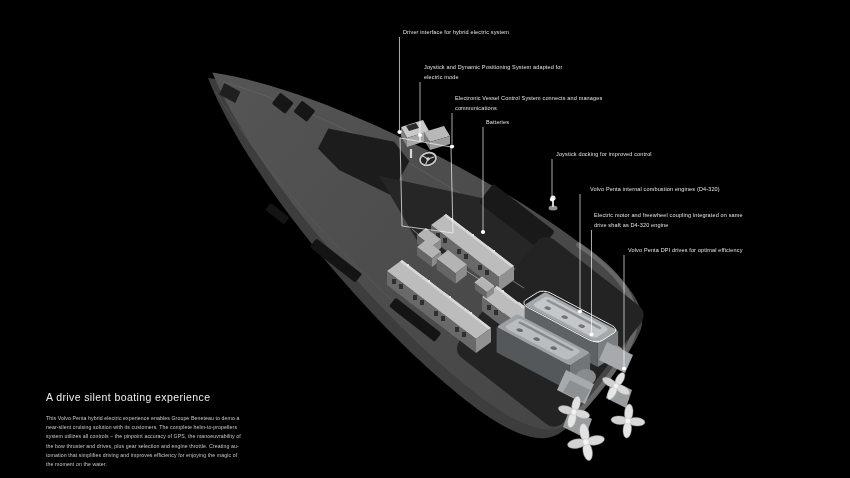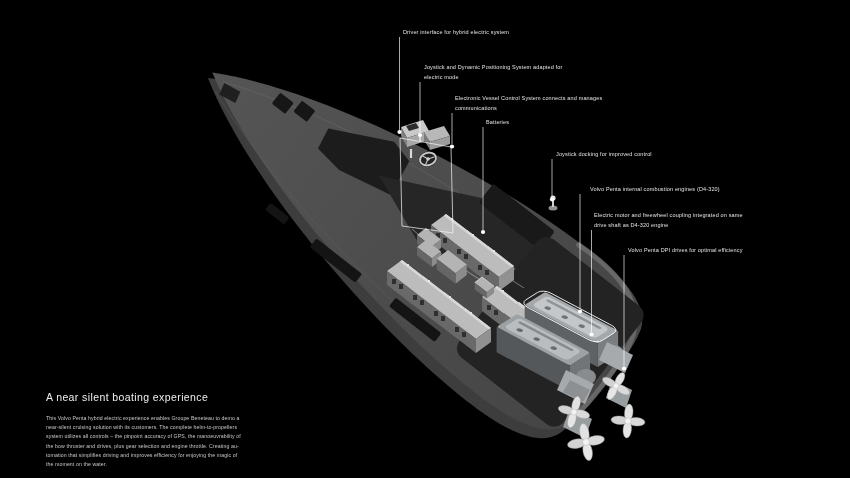--- a/index.html
+++ b/index.html
@@ -191,21 +191,21 @@
   <div class="lbl" style="left:455px;top:94px">Electronic Vessel Control System connects and manages
 communications</div>
   <div class="lbl" style="left:486px;top:118px">Batteries</div>
   <div class="lbl" style="left:556px;top:150px">Joystick docking for improved control</div>
   <div class="lbl" style="left:590px;top:185px">Volvo Penta internal combustion engines (D4-320)</div>
   <div class="lbl" style="left:594px;top:211px">Electric motor and freewheel coupling integrated on same
 drive shaft as D4-320 engine</div>
   <div class="lbl" style="left:628px;top:246px">Volvo Penta DPI drives for optimal efficiency</div>
 
   <div class="caption">
-    <div class="cap-title">A near silent boating experience</div>
+    <div class="cap-title">A drive silent boating experience</div>
     <div class="cap-body">This Volvo Penta hybrid electric experience enables Groupe Beneteau to demo a
 near-silent cruising solution with its customers. The complete helm-to-propellers
 system utilizes all controls – the pinpoint accuracy of GPS, the manoeuvrability of
 the bow thruster and drives, plus gear selection and engine throttle. Creating au-
 tomation that simplifies driving and improves efficiency for enjoying the magic of
 the moment on the water.</div>
   </div>
 
 </div>
 

